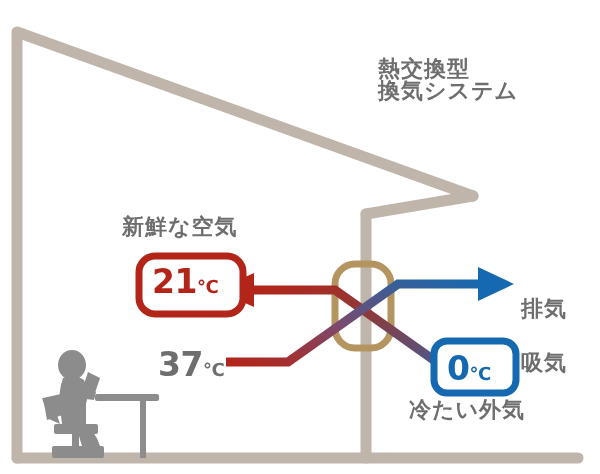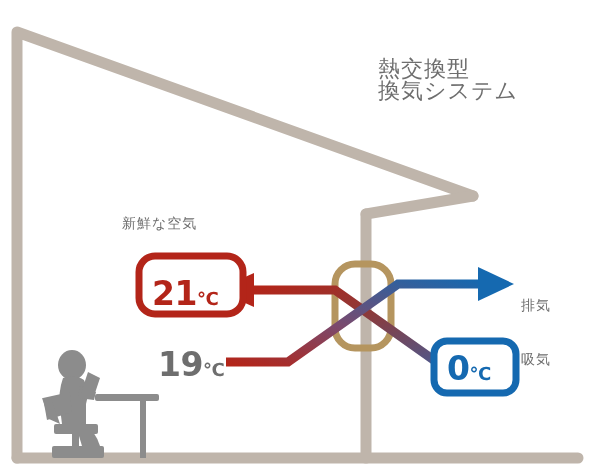--- a/index.html
+++ b/index.html
@@ -21,31 +21,31 @@
     position: absolute;
     left: 0;
     top: 0;
     width: 600px;
     height: 474px;
   }
   .lbl {
     position: absolute;
     white-space: nowrap;
     line-height: 1;
-    font-weight: normal;
+    font-weight: bold;
   }
   .lbl-gray {
     color: #6e6e6e;
   }
   .title-jp {
     font-size: 22px;
     letter-spacing: 1px;
   }
   .heading-jp {
-    font-size: 14px;
+    font-size: 22px;
     letter-spacing: 1px;
   }
   .temp-txt {
     font-size: 33px;
     font-weight: bold;
     letter-spacing: -0.5px;
   }
   .temp-unit {
     font-size: 18px;
     font-weight: bold;
@@ -77,21 +77,20 @@
   }
   #temp-indoor {
     left: 158px;
     top: 348px;
     color: #6e6e6e;
   }
   #temp-supply {
     left: 152px;
     top: 265px;
     color: #b32519;
-    margin-top: 12px;
   }
   #temp-outside {
     left: 447px;
     top: 352px;
     color: #1569b0;
   }
 </style>
 </head>
 <body>
 
@@ -178,26 +177,27 @@
     <div>熱交換型</div>
     <div>換気システム</div>
   </div>
 
   <div class="lbl lbl-gray heading-jp" id="label-fresh-air">新鮮な空気</div>
 
   <div class="lbl lbl-gray heading-jp" id="label-exhaust">排気</div>
 
   <div class="lbl lbl-gray heading-jp" id="label-intake">吸気</div>
 
+  <div class="lbl lbl-gray heading-jp" id="label-cold-outside">冷たい外気</div>
 
   <div class="lbl temp-txt" id="temp-supply">
     <span>21</span><span class="temp-unit">℃</span>
   </div>
 
   <div class="lbl temp-txt" id="temp-indoor">
-    <span>19</span><span class="temp-unit">℃</span>
+    <span>37</span><span class="temp-unit">℃</span>
   </div>
 
   <div class="lbl temp-txt" id="temp-outside">
     <span>0</span><span class="temp-unit">℃</span>
   </div>
 
 </div>
 
 </body></html>

